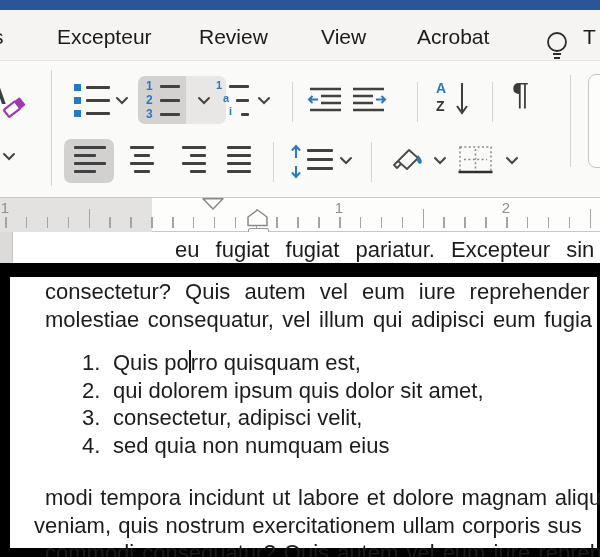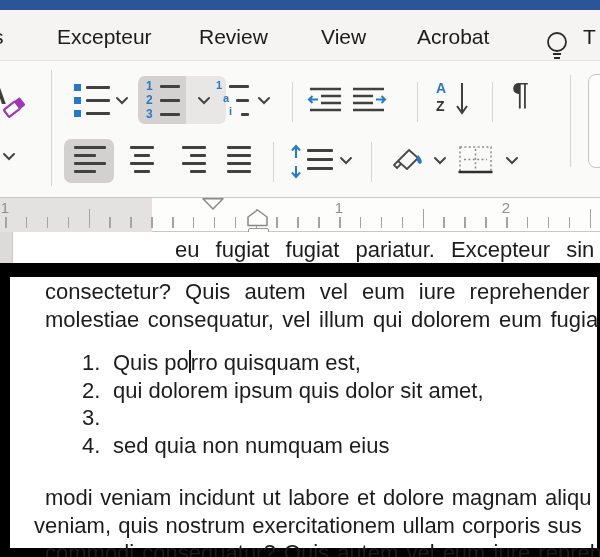--- a/index.html
+++ b/index.html
@@ -253,35 +253,36 @@
   <div class="abs topdoc"></div>
   <div class="abs docstrip"></div>
   <div class="doctext" style="left:175px;top:236px;word-spacing:10px">eu fugiat fugiat pariatur. Excepteur sin</div>
 
   <div class="abs band" style="left:0;top:263px;width:600px;height:14px"></div>
   <div class="abs band" style="left:0;top:548px;width:600px;height:9px"></div>
   <div class="abs band" style="left:0;top:263px;width:10px;height:294px"></div>
   <div class="abs band" style="left:597px;top:263px;width:3px;height:294px"></div>
 
   <div class="doctext" style="left:45px;top:278px;word-spacing:8px">consectetur? Quis autem vel eum iure reprehender</div>
-  <div class="doctext" style="left:45px;top:305.5px;word-spacing:2.5px">molestiae consequatur, vel illum qui dolorem eum fugia</div>
+  <div class="doctext" style="left:45px;top:305.5px;word-spacing:2.5px">molestiae consequatur, vel illum qui adipisci eum fugia</div>
 
   <div class="listrow" style="top:350px">
     <span class="listnum">1.</span>
     <span class="listtxt"><span>Quis po</span><span class="caret"></span><span>rro quisquam est,</span></span>
   </div>
   <div class="listrow" style="top:377.5px">
     <span class="listnum">2.</span>
     <span class="listtxt">qui dolorem ipsum quis dolor sit amet,</span>
   </div>
   <div class="listrow" style="top:405px">
     <span class="listnum">3.</span>
+    <span class="listtxt">consectetur, adipisci velit,</span>
   </div>
   <div class="listrow" style="top:432.5px">
     <span class="listnum">4.</span>
     <span class="listtxt">sed quia non numquam eius</span>
   </div>
 
-  <div class="doctext" style="left:45px;top:484px;word-spacing:1.5px">modi veniam incidunt ut labore et dolore magnam aliqu</div>
+  <div class="doctext" style="left:45px;top:484px;word-spacing:1.5px">modi tempora incidunt ut labore et dolore magnam aliqu</div>
   <div class="doctext" style="left:34px;top:511.5px;word-spacing:1px">veniam, quis nostrum exercitationem ullam corporis sus</div>
   <div class="doctext" style="left:45px;top:539px;word-spacing:2px">commodi consequatur? Quis autem vel eum iure repreh</div>
 
 </div>
 
 </body></html>

